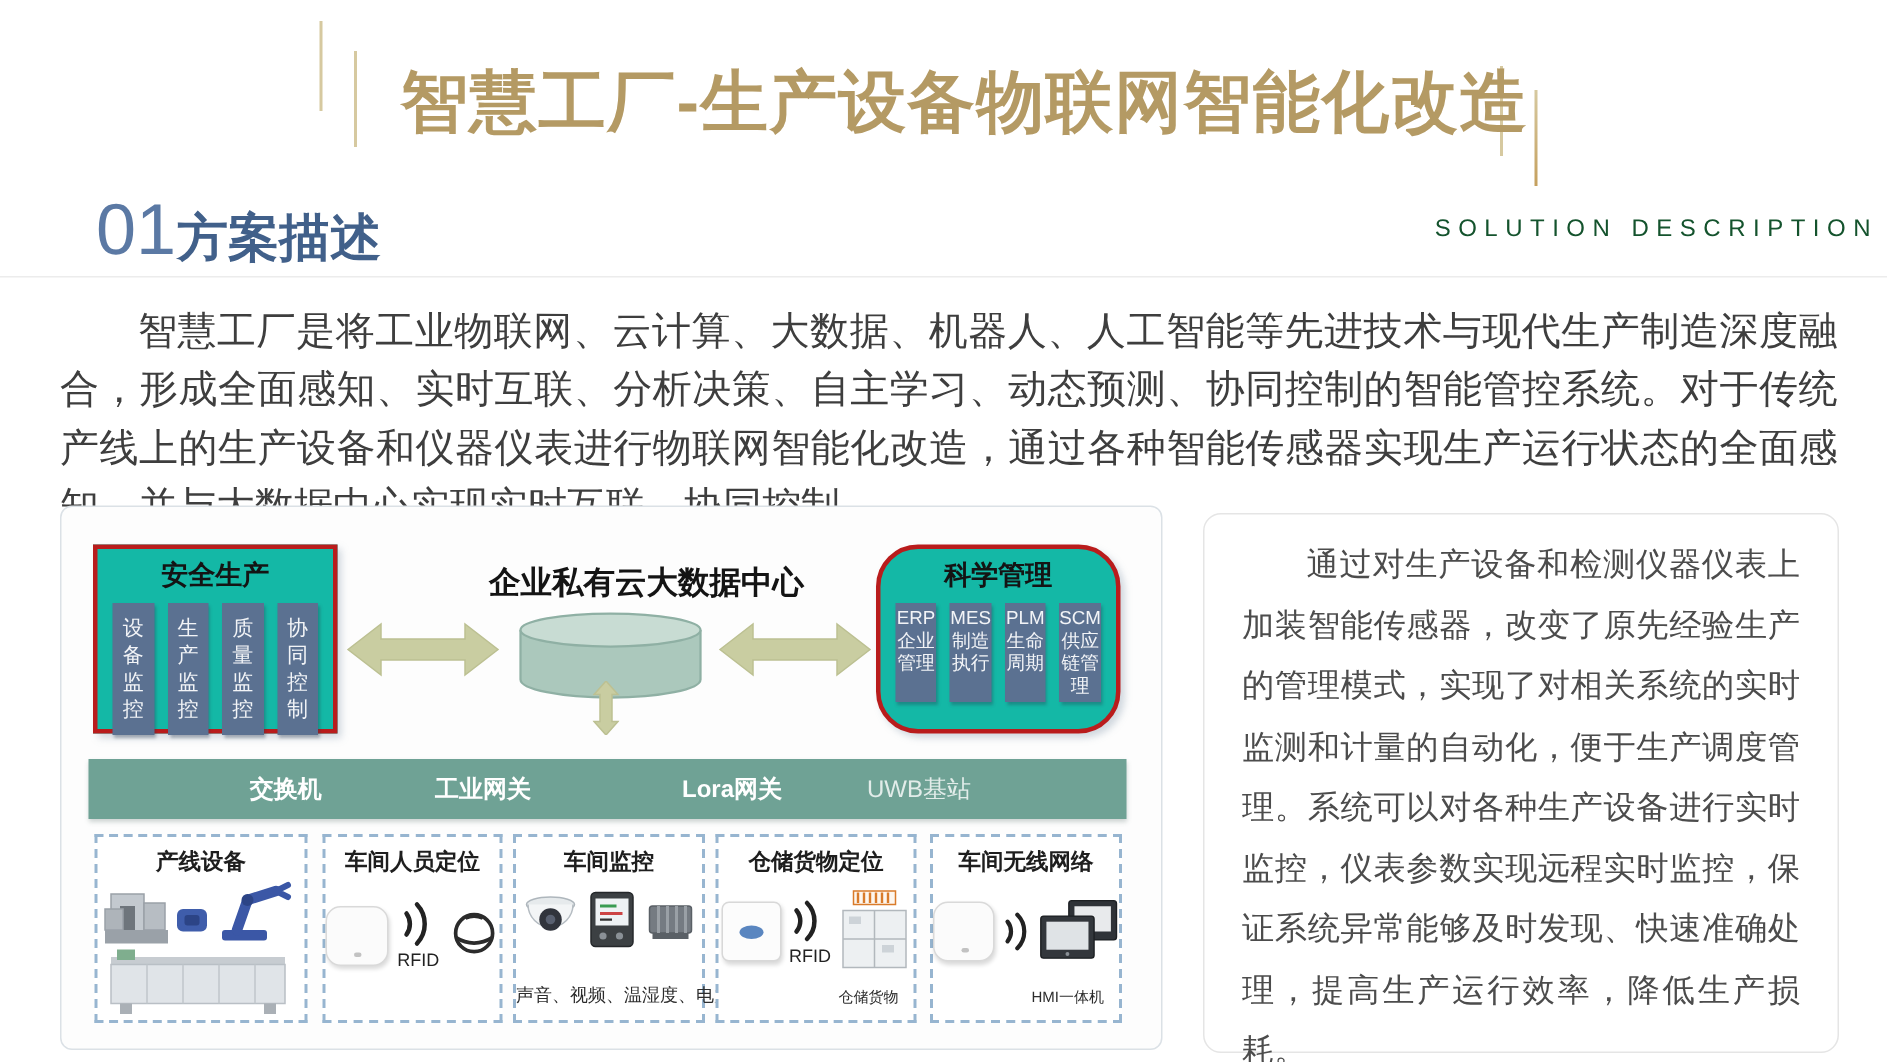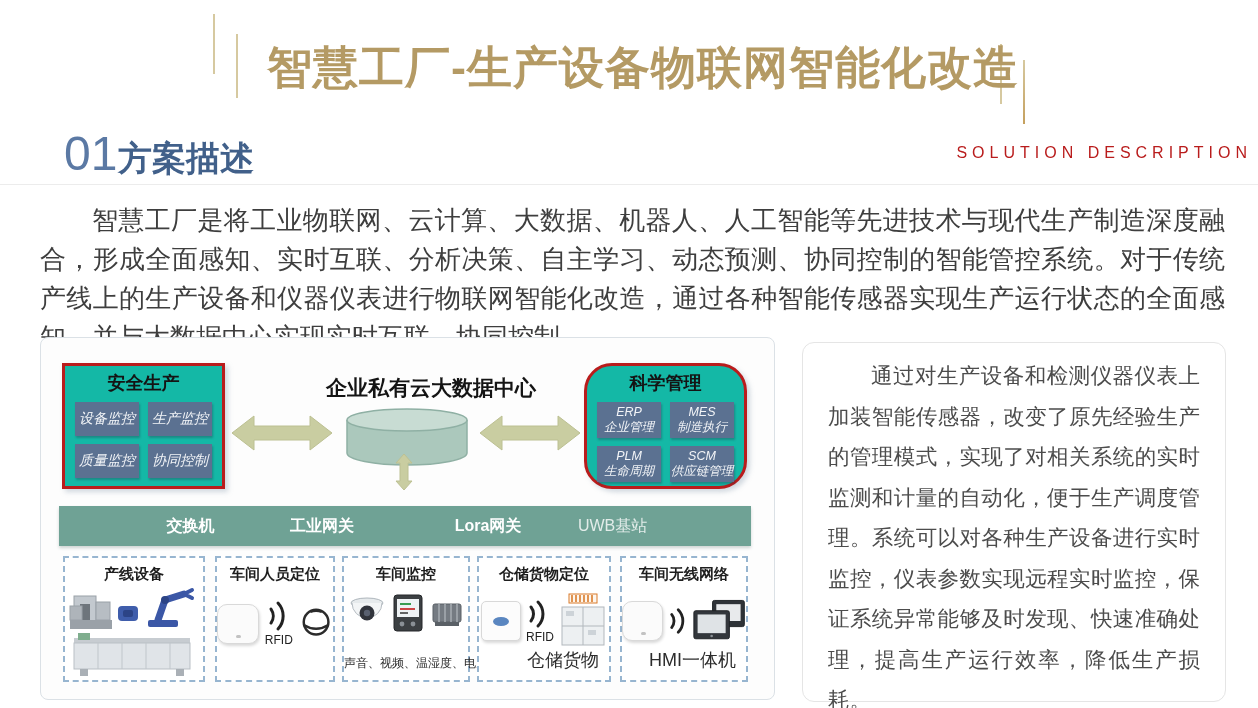--- a/index.html
+++ b/index.html
@@ -14,40 +14,40 @@
   .deco.l2{left:236px;top:34px;height:64px;}
   .deco.r1{left:1000px;top:44px;height:60px;}
   .deco.r2{left:1023px;top:60px;height:64px;background:linear-gradient(#d6c9a0,#c5a05e);}
   .main-title{
     position:absolute;left:0;right:0;top:38px;margin:0;text-align:center;
     font-size:45px;font-weight:900;color:#b49a64;letter-spacing:1px;
   }
   
   .section-number{position:absolute;left:44px;top:126px;font-size:48px;font-weight:400;color:#5b79a4;margin-left:20px;}
   .section-title{position:absolute;left:118px;top:136px;font-size:34px;font-weight:700;color:#41608a;}
-  .section-subtitle{position:absolute;right:34px;top:144px;font-size:16px;color:#b91c1c;letter-spacing:5px;font-weight:500;}
+  .section-subtitle{position:absolute;right:34px;top:144px;font-size:16px;color:#14532d;letter-spacing:5px;font-weight:500;}
   .divider{position:absolute;left:0;top:184px;width:1258px;height:1px;background:#ececec;}
   
   .intro{
     position:absolute;left:40px;top:201px;width:1185px;margin:0;
     font-size:26px;line-height:39px;color:#3e3e3e;text-align:justify;text-indent:2em;
   }
   
   .diagram-panel{
     position:absolute;left:40px;top:337px;width:735px;height:363px;
     background:#fdfdfd;border:1px solid #dbe1e6;border-radius:8px;box-sizing:border-box;
   }
   .group-box{
     position:absolute;width:163px;height:126px;background:#14b8a6;border:3px solid #b91c1c;
     box-shadow:3px 3px 5px rgba(130,150,170,.35);box-sizing:border-box;
   }
   .group-box.safety{left:21px;top:25px;}
   .group-box.management{left:543px;top:25px;border-radius:28px;}
   .group-title{margin-top:5px;text-align:center;font-size:18px;font-weight:800;color:#141414;}
-  .group-grid{display:grid;grid-template-columns:1fr 1fr;gap:8px 9px;padding:7px 10px 0 10px;font-style:italic;}
+  .group-grid{display:grid;grid-template-columns:1fr 1fr 1fr 1fr;gap:8px 9px;padding:7px 10px 0 10px;}
   .sub-box{
     background:#5b7191;color:#f2f4f7;font-size:14px;text-align:center;
     padding:8px 0;box-shadow:1px 2px 2px rgba(40,55,75,.35);
   }
   .sub-box.two-line{padding:3px 0;font-size:12.5px;line-height:15px;}
   .sub-box .abbr{display:block;}
   .sub-box .name{display:block;}
   .cloud-title{position:absolute;left:265px;top:36px;width:250px;text-align:center;font-size:21px;font-weight:800;color:#141414;}
   .cylinder-wrap{position:absolute;left:300px;top:68px;}
   .arrow{position:absolute;}
@@ -85,21 +85,21 @@
     display:inline-block;width:42px;height:38px;background:#fbfbfb;border:1px solid #d9d9d9;
     border-radius:10px;box-shadow:1px 2px 3px rgba(0,0,0,.15);position:relative;
   }
   .ap-device::after{content:"";position:absolute;left:50%;bottom:5px;width:5px;height:3px;margin-left:-2px;background:#c2c2c2;border-radius:2px;}
   .reader-device{
     display:inline-block;width:38px;height:38px;background:#fcfcfc;border:1px solid #d8d8d8;
     border-radius:5px;box-shadow:1px 2px 3px rgba(0,0,0,.15);position:relative;
   }
   .reader-device::after{content:"";position:absolute;left:50%;top:50%;width:16px;height:9px;margin:-4px 0 0 -8px;background:#5a86c0;border-radius:50%;}
   .device-caption{position:absolute;left:0;right:0;bottom:8px;text-align:center;font-size:12px;color:#2c2c2c;white-space:nowrap;}
-  .device-caption.right{left:auto;right:10px;font-size:18px;}
+  .device-caption.right{left:auto;right:10px;font-size:10px;}
   .goods-col{display:flex;flex-direction:column;align-items:center;}
   
   .side-panel{
     position:absolute;left:802px;top:342px;width:424px;height:360px;
     background:#ffffff;border:1px solid #e5e5e5;border-radius:12px;box-sizing:border-box;
     padding:13px 25px;
   }
   .side-panel p{
     margin:0;font-size:21.5px;line-height:40.5px;color:#4c4c4c;text-align:justify;text-indent:2em;
   }

